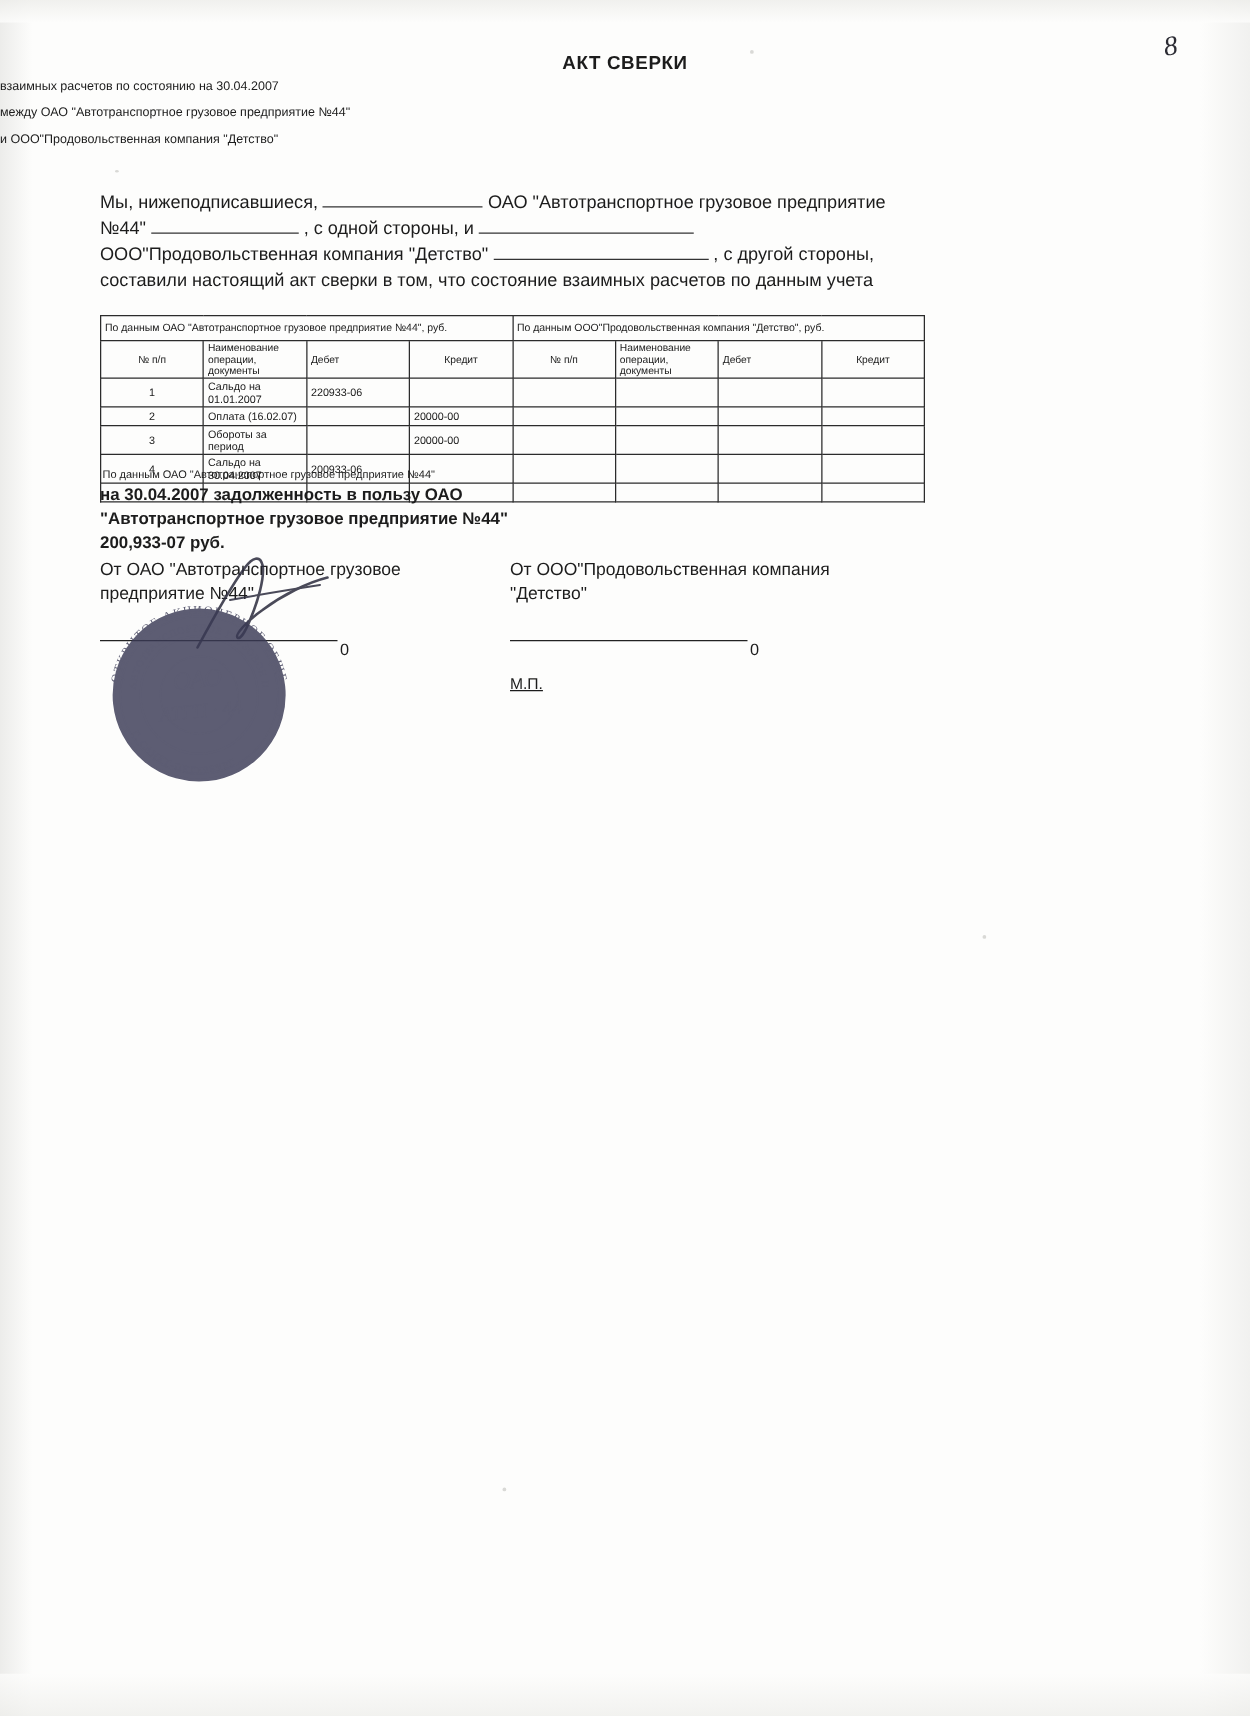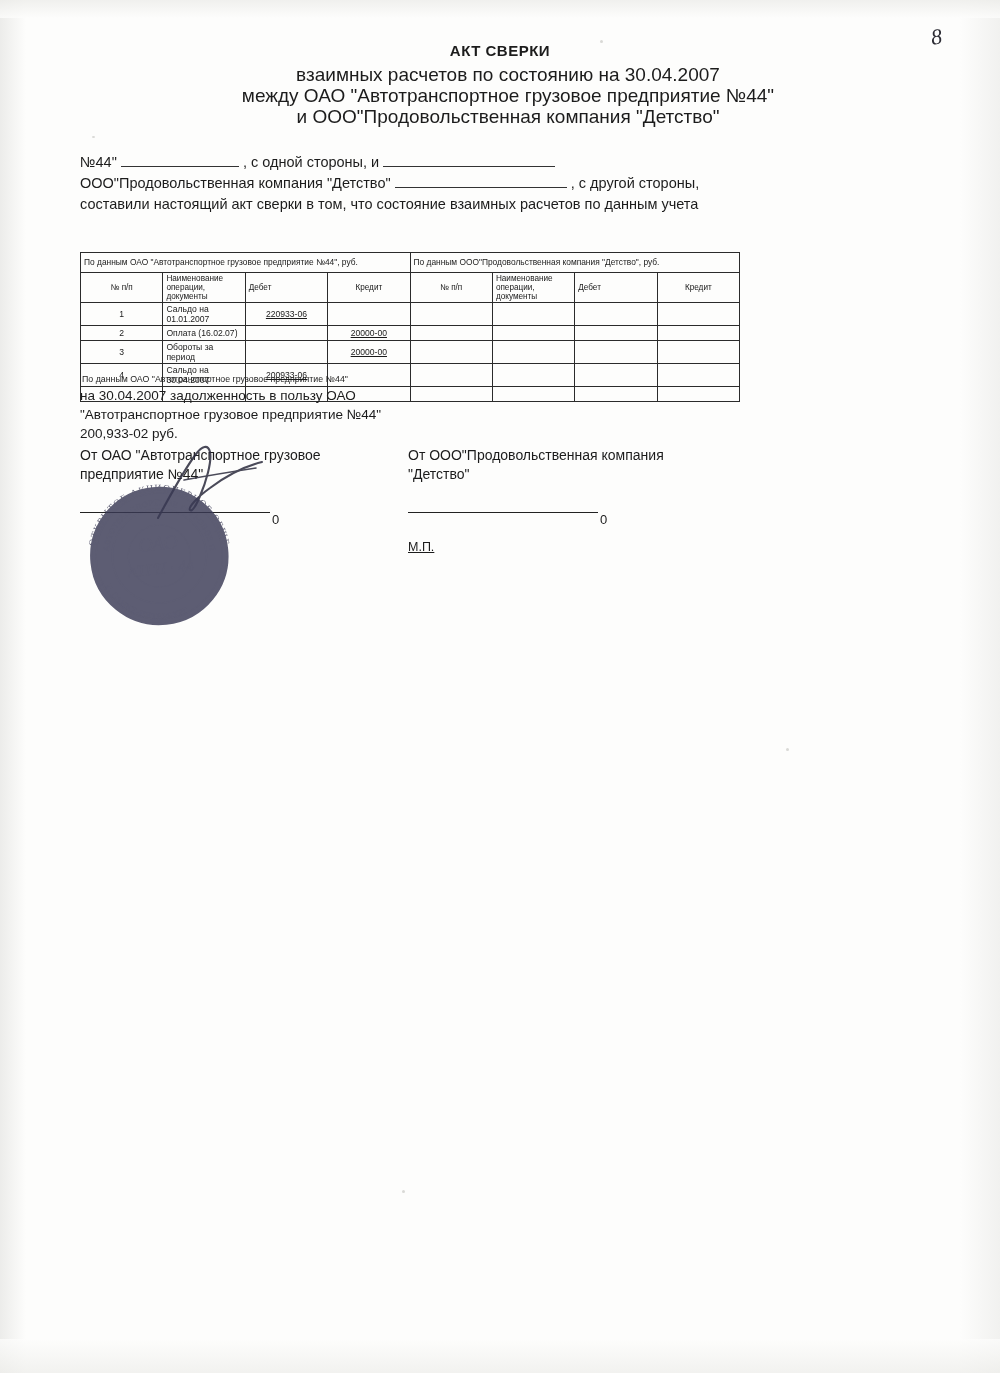--- a/index.html
+++ b/index.html
@@ -67,23 +67,23 @@
     position: absolute;
     left: 0; right: 0;
     top: 42px;
     text-align: center;
     font-size: 15px;
     font-weight: bold;
     letter-spacing: .5px;
   }
   .doc-sub {
     position: absolute;
-    left: 16px; right: 0;
-    text-align: center;
-    font-size: 19px;
+    left: 0; right: 0;
+    text-align: left;
+    font-size: 10px;
   }
   .doc-sub-1 { top: 64px; }
   .doc-sub-2 { top: 85px; }
   .doc-sub-3 { top: 106px; }
 
   
   .body-text {
     position: absolute;
     left: 80px;
     top: 152px;
@@ -129,37 +129,37 @@
     font-size: 8.2px;
     height: 19px;
     line-height: 9px;
   }
   .c-num { width: 26px; text-align: center; }
   .c-name { width: 176px; }
   .c-deb { width: 62px; text-align: left; }
   .c-cre { width: 62px; text-align: center; }
   td.v-num { text-align: center; font-size: 8.6px; }
   td.v-name { text-align: left; font-size: 8.6px; margin-left: 32px; }
-  td.v-amt { text-align: center; font-size: 8.6px; text-decoration: underline; }
+  td.v-amt { text-align: left; font-size: 8.6px; }
   tr.data-row td { height: 12px; }
   tr.blank-row td { height: 12px; }
 
   
   .note-small {
     position: absolute;
     left: 82px;
     top: 374px;
     font-size: 8.8px;
   }
   .note-bold {
     position: absolute;
     left: 80px;
     width: 520px;
     font-size: 13.5px;
-    font-weight: normal;
+    font-weight: bold;
     line-height: 19px;
   }
   .note-bold-1 { top: 386px; }
 
   
   .sig-left {
     position: absolute;
     left: 80px;
     top: 446px;
     width: 300px;
@@ -256,20 +256,25 @@
   <div class="speck" style="left:402px;top:1190px;width:3px;height:3px;"></div>
 
   <div class="pagenum">8</div>
 
   <div class="doc-title">АКТ СВЕРКИ</div>
   <div class="doc-sub doc-sub-1">взаимных расчетов по состоянию на 30.04.2007</div>
   <div class="doc-sub doc-sub-2">между ОАО "Автотранспортное грузовое предприятие №44"</div>
   <div class="doc-sub doc-sub-3">и ООО"Продовольственная компания "Детство"</div>
 
   <div class="body-text">
+    <div class="ln">
+      <span>Мы, нижеподписавшиеся,</span>
+      <span class="fill fill-a"></span>
+      <span>ОАО "Автотранспортное грузовое предприятие</span>
+    </div>
     <div class="ln">
       <span>№44"</span>
       <span class="fill fill-b"></span>
       <span>, с одной стороны, и</span>
       <span class="fill fill-c"></span>
     </div>
     <div class="ln">
       <span>ООО"Продовольственная компания "Детство"</span>
       <span class="fill fill-c"></span>
       <span>, с другой стороны,</span>
@@ -343,21 +348,21 @@
         <td></td>
         <td></td>
       </tr>
     </tbody>
   </table>
 
   <div class="note-small">По данным ОАО "Автотранспортное грузовое предприятие №44"</div>
   <div class="note-bold note-bold-1">
     <div>на 30.04.2007 задолженность в пользу ОАО</div>
     <div>"Автотранспортное грузовое предприятие №44"</div>
-    <div>200,933-02 руб.</div>
+    <div>200,933-07 руб.</div>
   </div>
 
   <div class="sig-left">
     <div>От ОАО "Автотранспортное грузовое</div>
     <div>предприятие №44"</div>
   </div>
   <div class="sig-right">
     <div>От ООО"Продовольственная компания</div>
     <div>"Детство"</div>
   </div>

